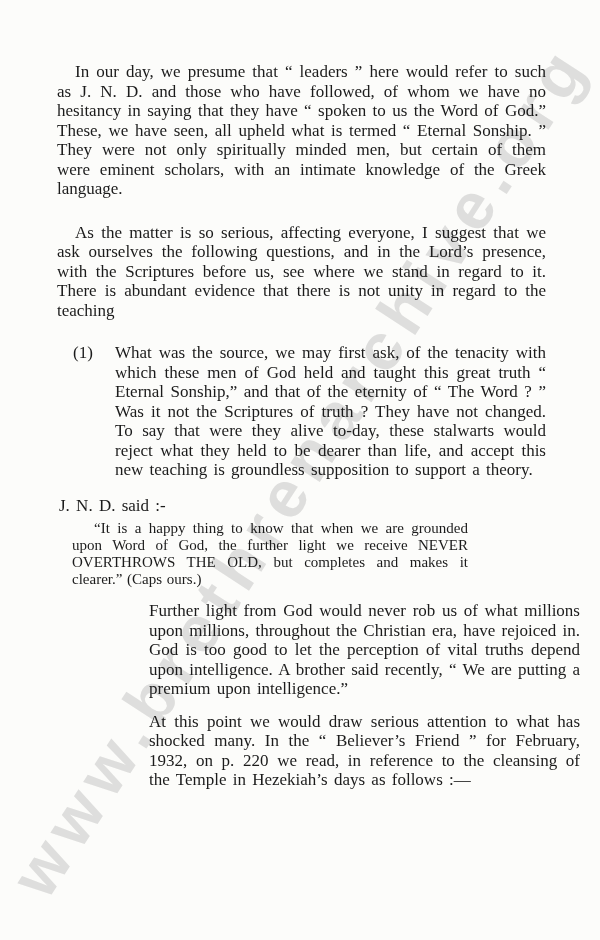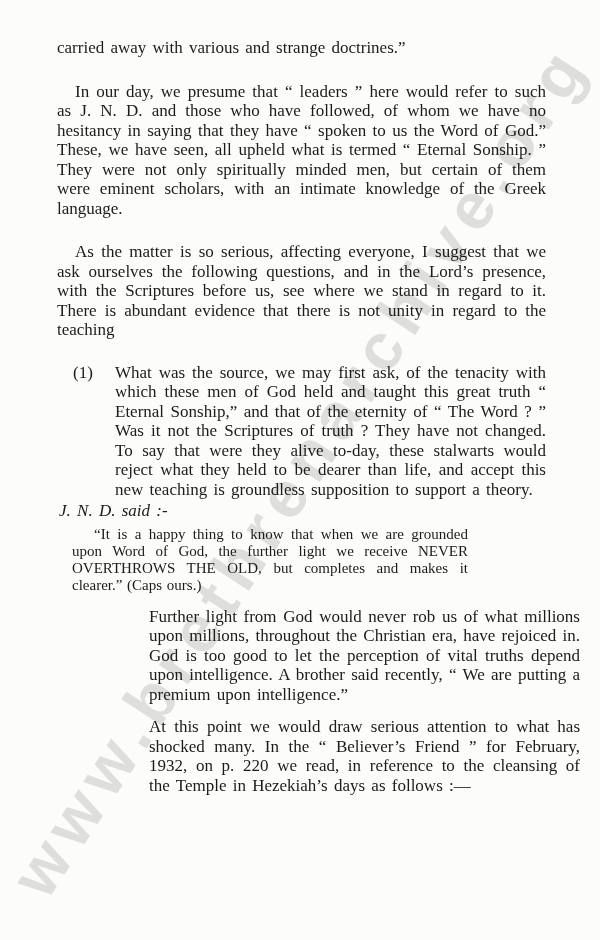--- a/index.html
+++ b/index.html
@@ -49,22 +49,21 @@
     margin-top: 23px;
     padding-left: 58px;
     text-align: justify;
   }
   .item-marker {
     position: absolute;
     left: 16px;
     top: 0;
   }
   .attribution {
-    margin: 2px 0 0 2px;
-    font-style: italic;
+    margin: 16px 0 0 2px;
   }
   .bq {
     margin: 5px 12px 0 15px;
     width: 396px;
     font-size: 15px;
     line-height: 17px;
     text-align: justify;
     text-indent: 22px;
     word-spacing: 1px;
   }
@@ -92,21 +91,20 @@
 </style>
 </head>
 <body>
 
 <div class="page">
 
   <div class="watermark">www.brethrenarchive.org</div>
 
   <div class="text-block">
 
-    <p class="para">carried away with various and strange doctrines.”</p>
 
     <p class="para indent mt-sm">In our day, we presume that “ leaders ” here would refer to such as J. N. D. and those who have followed, of whom we have no hesitancy in saying that they have “ spoken to us the Word of God.” These, we have seen, all upheld what is termed “ Eternal Sonship. ” They were not only spiritually minded men, but certain of them were eminent scholars, with an intimate knowledge of the Greek language.</p>
 
     <p class="para indent mt-md">As the matter is so serious, affecting everyone, I suggest that we ask ourselves the following questions, and in the Lord’s presence, with the Scriptures before us, see where we stand in regard to it. There is abundant evidence that there is not unity in regard to the teaching</p>
 
     <div class="numbered-item">
       <span class="item-marker">(1)</span>
       <span>What was the source, we may first ask, of the tenacity with which these men of God held and taught this great truth “ Eternal Sonship,” and that of the eternity of “ The Word ? ” Was it not the Scriptures of truth ? They have not changed. To say that were they alive to-day, these stalwarts would reject what they held to be dearer than life, and accept this new teaching is groundless supposition to support a theory.</span>
     </div>
 

